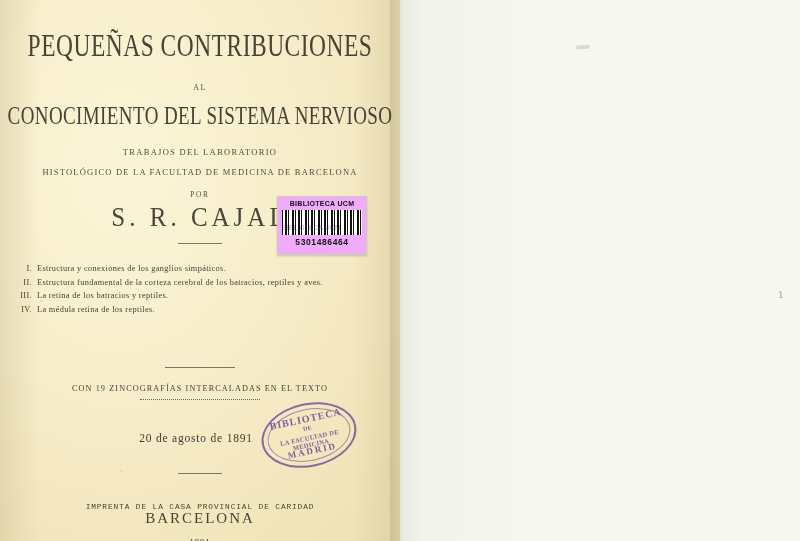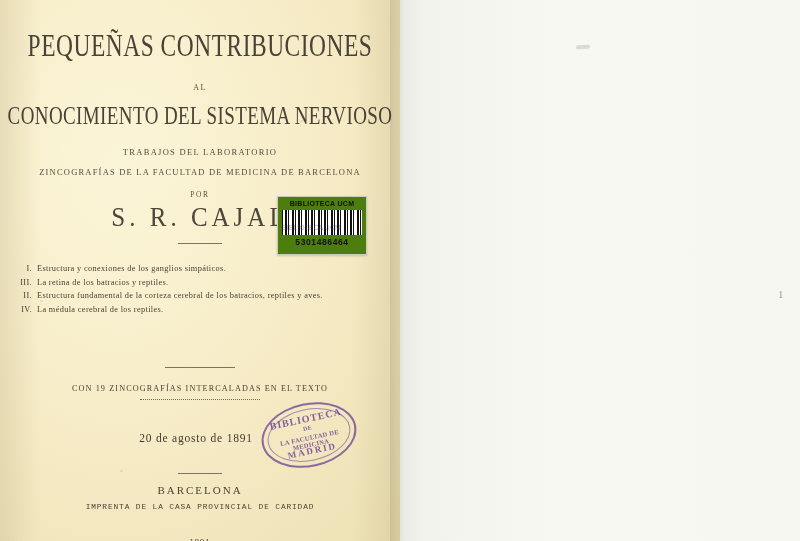--- a/index.html
+++ b/index.html
@@ -198,22 +198,22 @@
     position: absolute;
     left: 0; right: 8px;
     top: 432px;
     font-size: 11.5px;
     letter-spacing: 0.8px;
     color: #403a30;
   }
   .t-city {
     position: absolute;
     left: 0; right: 0;
-    top: 484px;
-    font-size: 11px;
+    top: 510px;
+    font-size: 15px;
     letter-spacing: 2px;
     color: #4b4337;
   }
   .t-imprint {
     position: absolute;
     left: 0; right: 0;
     top: 503px;
     font-size: 7.8px;
     letter-spacing: 0.9px;
     color: #4b4337;
@@ -229,21 +229,21 @@
     margin-top: 20px;
   }
 
   
   .barcode-label {
     position: absolute;
     left: 277px;
     top: 196px;
     width: 88px;
     height: 57px;
-    background: #4d7c0f;
+    background: #f0abfc;
     border: 1px solid #cfcabc;
     box-shadow: 0 1px 2px rgba(80,70,50,0.25);
     text-align: center;
     overflow: hidden;
   }
   .barcode-title {
     font-family: "Liberation Sans", sans-serif;
     font-size: 7px;
     font-weight: bold;
     letter-spacing: 0.3px;
@@ -335,39 +335,39 @@
   </div>
   <div class="gutter-shadow"></div>
 
   <div class="content">
 
     <div class="t-main1">PEQUEÑAS CONTRIBUCIONES</div>
     <div class="t-al">AL</div>
     <div class="t-main2">CONOCIMIENTO DEL SISTEMA NERVIOSO</div>
 
     <div class="t-sub1">TRABAJOS DEL LABORATORIO</div>
-    <div class="t-sub2">ZINCOGRAFÍAS DE LA FACULTAD DE MEDICINA DE BARCELONA</div>
+    <div class="t-sub2">HISTOLÓGICO DE LA FACULTAD DE MEDICINA DE BARCELONA</div>
 
     <div class="t-por">POR</div>
     <div class="t-author">S. R. CAJAL</div>
 
     <div class="rule r1"></div>
 
     <div class="toc">
       <div class="toc-item">
         <span class="toc-num">I.</span><span class="toc-text">Estructura y conexiones de los ganglios simpáticos.</span>
-      </div>
-      <div class="toc-item">
-        <span class="toc-num">III.</span><span class="toc-text">La retina de los batracios y reptiles.</span>
       </div>
       <div class="toc-item wrap">
         <span class="toc-num">II.</span><span class="toc-text">Estructura fundamental de la corteza cerebral de los batracios, reptiles y aves.</span>
       </div>
       <div class="toc-item">
-        <span class="toc-num">IV.</span><span class="toc-text">La médula cerebral de los reptiles.</span>
+        <span class="toc-num">III.</span><span class="toc-text">La retina de los batracios y reptiles.</span>
+      </div>
+      <div class="toc-item">
+        <span class="toc-num">IV.</span><span class="toc-text">La médula retina de los reptiles.</span>
       </div>
     </div>
 
     <div class="rule r2"></div>
     <div class="t-note">CON 19 ZINCOGRAFÍAS INTERCALADAS EN EL TEXTO</div>
     <div class="dots"></div>
 
     <div class="t-date">20 de agosto de 1891</div>
 
     <div class="rule r5"></div>

